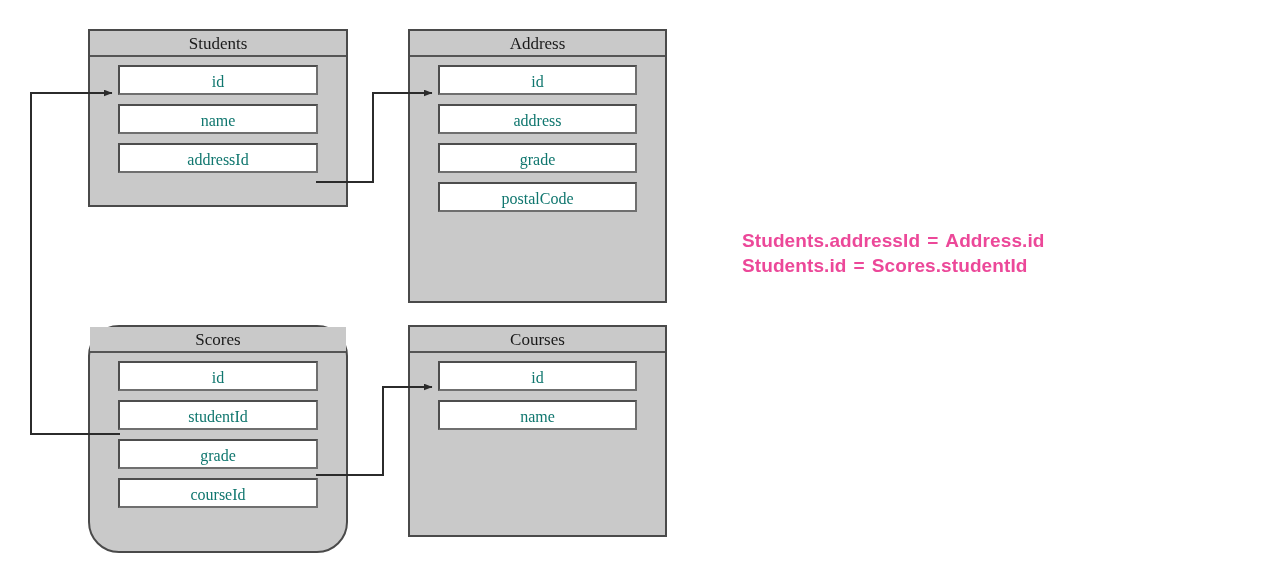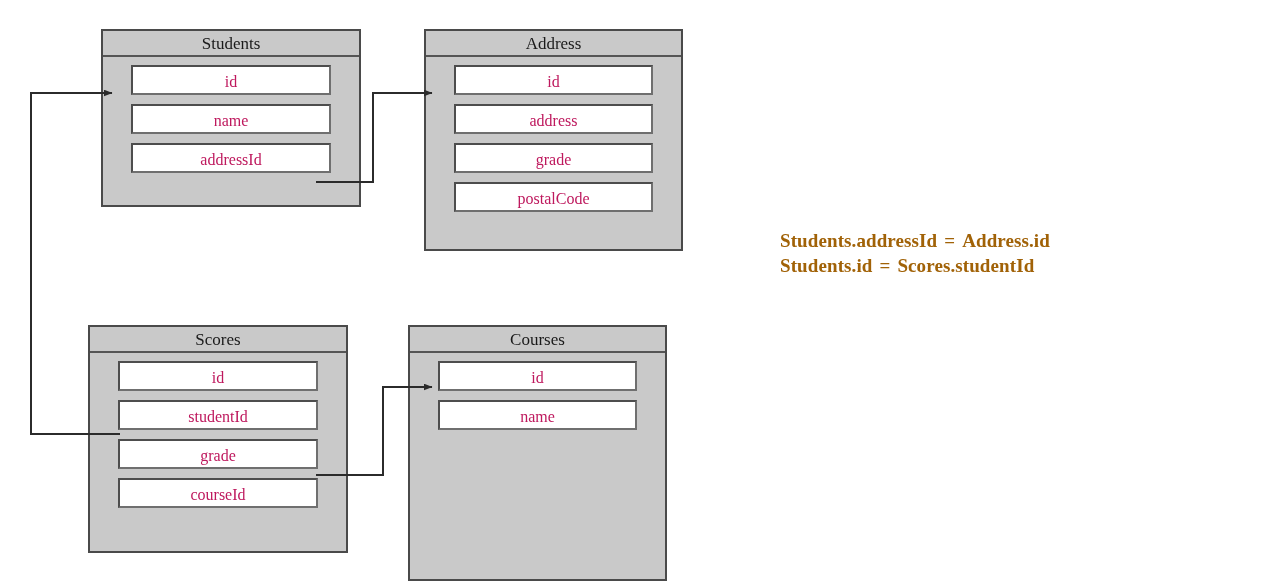--- a/index.html
+++ b/index.html
@@ -50,50 +50,50 @@
     line-height: 30px;
     margin: 0 28px 9px 28px;
     background: #ffffff;
     border: 2px solid #4d4d4d;
     border-right-color: #6f6f6f;
     border-bottom-color: #6f6f6f;
     box-sizing: border-box;
     text-align: center;
     font-family: "Liberation Serif", serif;
     font-size: 16px;
-    color: #be185d;
+    color: #0f766e;
     white-space: nowrap;
   }
 
   
-  #tbl-students { left: 88px;  top: 29px;  width: 260px; height: 178px; margin-left: 13px; }
-  #tbl-address  { left: 424px; top: 29px;  width: 259px; height: 222px; }
-  #tbl-scores   { left: 88px;  top: 325px; width: 260px; height: 228px; }
-  #tbl-courses  { left: 408px; top: 325px; width: 259px; height: 256px; }
+  #tbl-students { left: 88px;  top: 29px;  width: 260px; height: 178px; }
+  #tbl-address  { left: 408px; top: 29px;  width: 259px; height: 274px; }
+  #tbl-scores   { left: 88px;  top: 325px; width: 260px; height: 228px; border-radius: 31px; }
+  #tbl-courses  { left: 408px; top: 325px; width: 259px; height: 212px; }
 
   
   #connectors {
     position: absolute;
     left: 0; top: 0;
     width: 1270px;
     height: 582px;
     z-index: 6;
     pointer-events: none;
   }
 
   
   #join-list {
     position: absolute;
-    left: 780px;
+    left: 742px;
     top: 228px;
-    font-family: Liberation Serif, serif;
+    font-family: Liberation Sans, sans-serif;
     font-weight: bold;
     font-size: 19px;
     line-height: 25px;
-    color: #a16207;
+    color: #ec4899;
     letter-spacing: 0.1px;
     white-space: nowrap;
   }
   .join-line { display: block; }
   .join-eq { padding: 0 7px; }
 </style>
 </head>
 <body>
 
 <div id="canvas">

